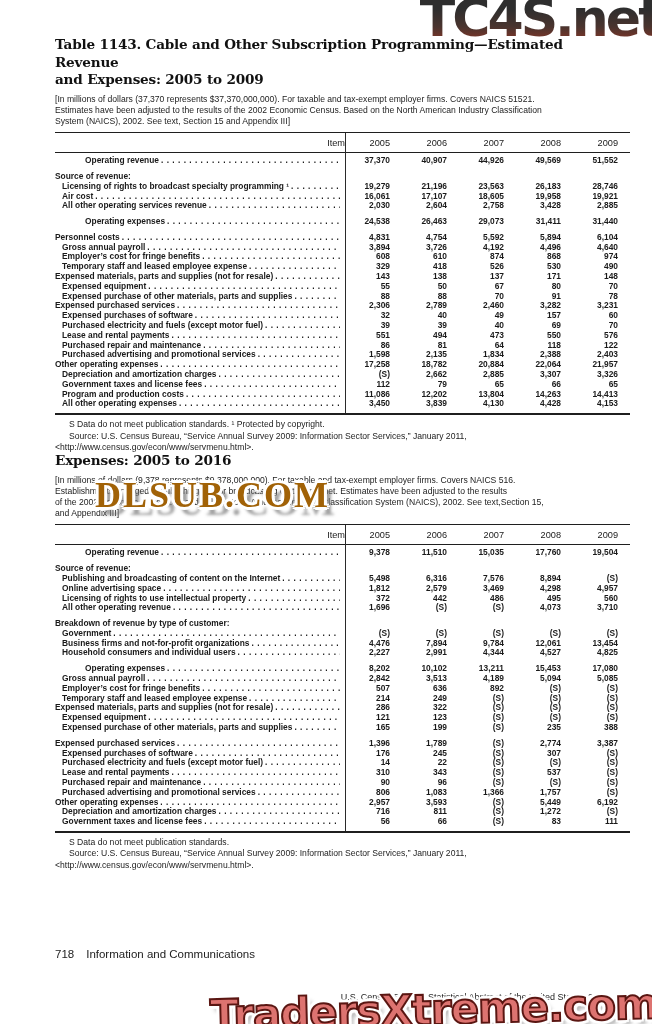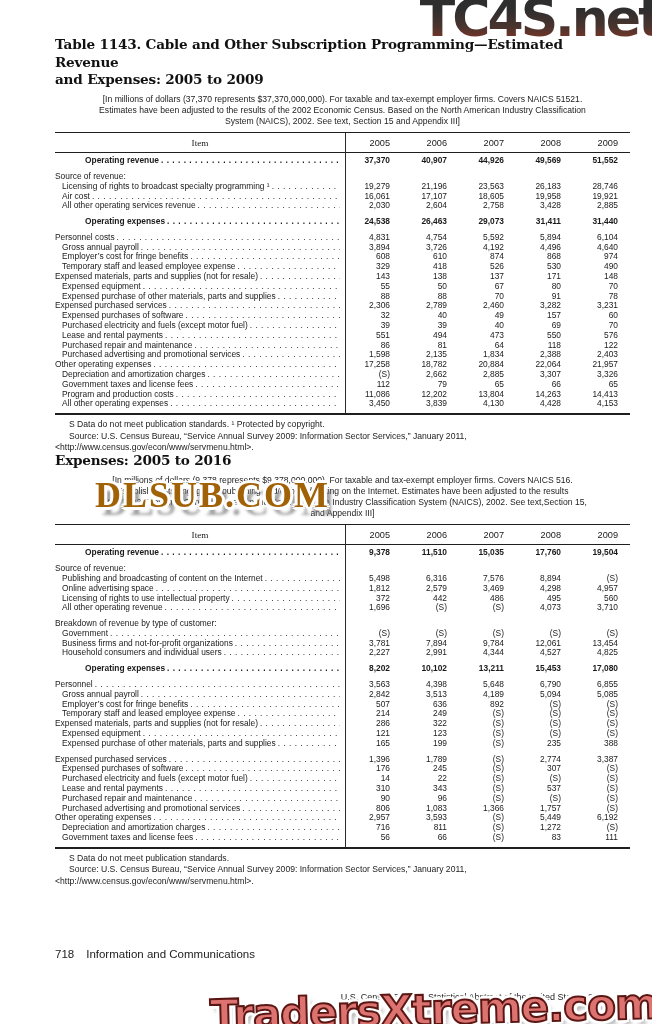--- a/index.html
+++ b/index.html
@@ -9,29 +9,29 @@
     font-family:"Liberation Sans", sans-serif;
   }
   .sec{position:absolute;left:55px;width:575px;}
   .sec1{top:36px;}
   .sec2{top:452px;}
 
   .title{
     font-family:"DejaVu Serif", serif;font-weight:bold;color:#111;
     font-size:13.6px;line-height:17.5px;letter-spacing:-0.2px;
   }
-  .note{margin-top:5px;font-size:8.6px;line-height:11.2px;color:#222;text-align:center;}
+  .note{margin-top:5px;font-size:8.6px;line-height:11.2px;color:#222;}
 
   .tbl{margin-top:5px;position:relative;border-top:1.5px solid #1f1f1f;border-bottom:2px solid #1f1f1f;}
   .thead{display:flex;align-items:center;height:19px;border-bottom:1.8px solid #1f1f1f;font-size:9.2px;color:#1a1a1a;}
-  .item-h{width:290px;text-align:center;box-sizing:border-box;font-family:Liberation Serif, serif;}
+  .item-h{width:290px;text-align:right;box-sizing:border-box;}
   .year-h{width:57px;text-align:right;padding-right:12px;box-sizing:border-box;}
   .vline{position:absolute;left:290px;top:0;bottom:0;width:1px;background:#2a2a2a;}
   .tbody{padding:3px 0 4px 0;}
-  .row{display:flex;font-size:8.4px;line-height:9.8px;height:9.8px;}
+  .row{display:flex;font-size:8.4px;line-height:9.8px;height:9.8px;font-weight:bold;}
   .row.gap{margin-top:6px;}
   .row.bold{font-weight:bold;}
   .lbl{width:290px;display:flex;overflow:hidden;box-sizing:border-box;padding-right:5px;}
   .row.ind1 .lbl{padding-left:7px;}
   .row.ind2 .lbl{padding-left:30px;justify-content:center;}
   .txt{white-space:nowrap;}
   .dots{flex:1;overflow:hidden;white-space:nowrap;margin-left:2px;}
   .dots::after{
     content:". . . . . . . . . . . . . . . . . . . . . . . . . . . . . . . . . . . . . . . . . . . . . . . . . . . . . . . . . . . . . . . . . . . . . . . . . . . .";
     letter-spacing:0.5px;
@@ -469,21 +469,21 @@
           <div class="val">(S)</div>
           <div class="val">(S)</div>
           <div class="val">(S)</div>
           <div class="val">(S)</div>
         </div>
         <div class="row ind1">
           <div class="lbl">
             <span class="txt">Business firms and not-for-profit organizations</span>
             <span class="dots"></span>
           </div>
-          <div class="val">3,781</div>
+          <div class="val">4,476</div>
           <div class="val">7,894</div>
           <div class="val">9,784</div>
           <div class="val">12,061</div>
           <div class="val">13,454</div>
         </div>
         <div class="row ind1">
           <div class="lbl">
             <span class="txt">Household consumers and individual users</span>
             <span class="dots"></span>
           </div>
@@ -496,31 +496,20 @@
         <div class="row ind2 bold gap">
           <div class="lbl">
             <span class="txt">Operating expenses</span>
             <span class="dots"></span>
           </div>
           <div class="val">8,202</div>
           <div class="val">10,102</div>
           <div class="val">13,211</div>
           <div class="val">15,453</div>
           <div class="val">17,080</div>
-        </div>
-        <div class="row ind0 gap">
-          <div class="lbl">
-            <span class="txt">Personnel</span>
-            <span class="dots"></span>
-          </div>
-          <div class="val">3,563</div>
-          <div class="val">4,398</div>
-          <div class="val">5,648</div>
-          <div class="val">6,790</div>
-          <div class="val">6,855</div>
         </div>
         <div class="row ind1">
           <div class="lbl">
             <span class="txt">Gross annual payroll</span>
             <span class="dots"></span>
           </div>
           <div class="val">2,842</div>
           <div class="val">3,513</div>
           <div class="val">4,189</div>
           <div class="val">5,094</div>

